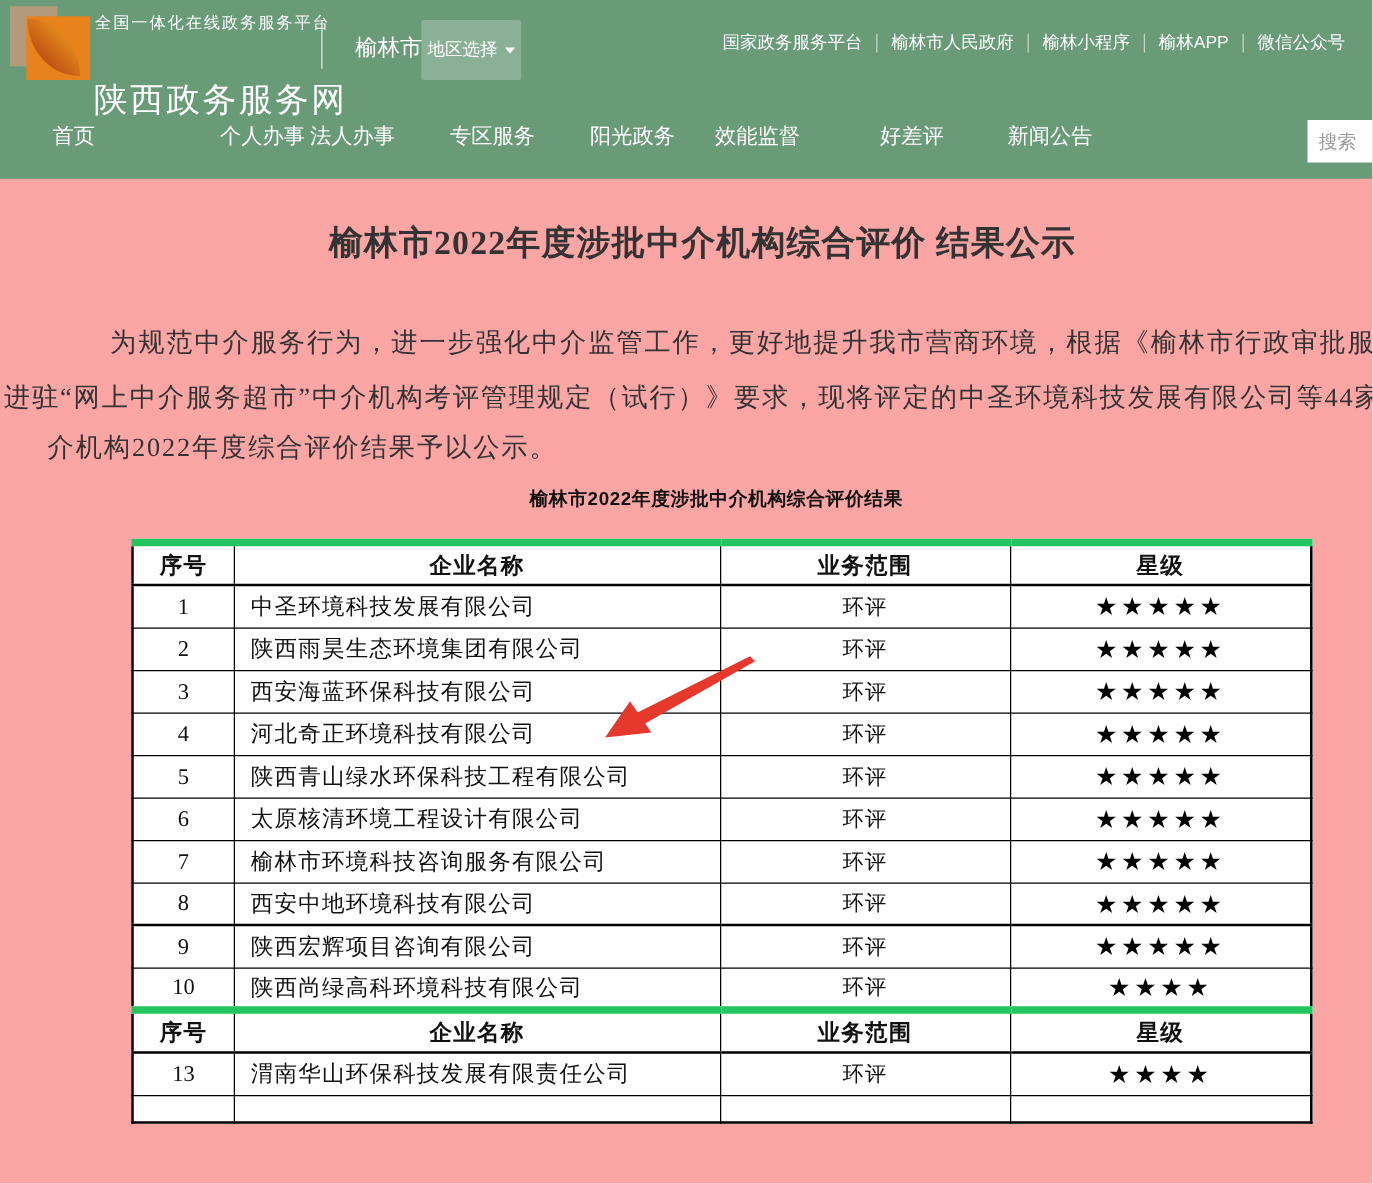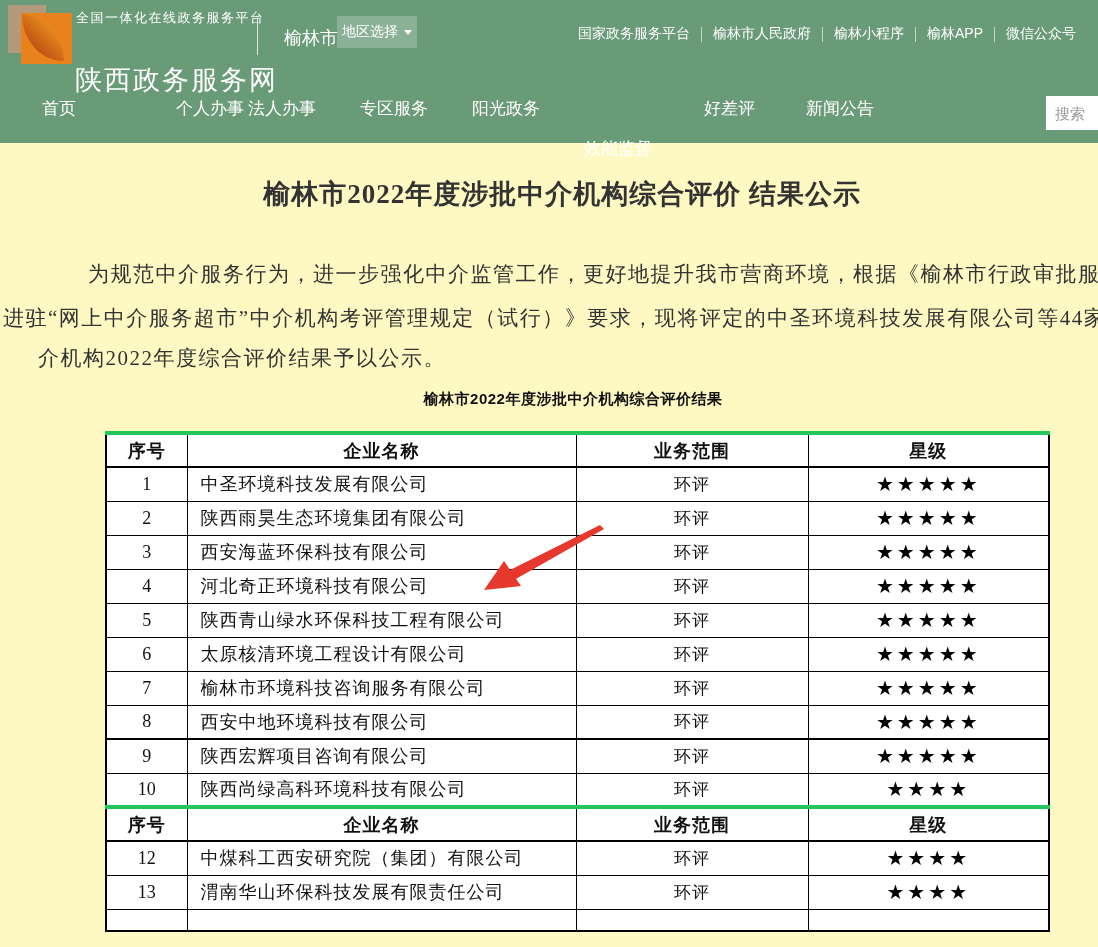--- a/index.html
+++ b/index.html
@@ -1,56 +1,56 @@
 <!DOCTYPE html>
 <html><head>
 <meta charset="utf-8">
 <style>
   * { margin:0; padding:0; box-sizing:border-box; }
   html,body { background:#ffffff; }
   .page {
     position:relative; width:1098px; height:947px;
-    overflow:hidden; background:#fef9c3;
+    overflow:hidden; background:#fca5a5;
     font-family:"Liberation Sans", sans-serif;
   }
 
   
   .site-header { position:absolute; left:0; top:0; width:1098px; height:143px; background:#6a9b78; }
 
   .logo-wrap { position:absolute; left:8px; top:4px; width:64px; height:62px; cursor:pointer; }
   .logo-tan  { position:absolute; left:0; top:1px; width:38px; height:48px; background:#b49a7c; }
   .logo-orange { position:absolute; left:13px; top:9px; width:51px; height:51px; background:#e8821c; overflow:hidden; }
   .logo-leaf { position:absolute; left:1px; top:2px; width:42px; height:46px;
                border-radius:0 100% 0 100%;
                background:linear-gradient(45deg,#b03a12 10%,#ef9a1e 85%); }
 
   .platform-small { position:absolute; left:76px; top:9px; font-size:13px; color:#fff; letter-spacing:1.5px; white-space:nowrap; }
   .site-name { position:absolute; left:75px; top:24px; font-size:27px; color:#fff; letter-spacing:2px; white-space:nowrap;margin-top:38px; }
   .vdivider { position:absolute; left:257px; top:16px; width:1px; height:39px; background:rgba(255,255,255,.8); }
   .city { position:absolute; left:284px; top:26px; font-size:18px; color:#fff; }
 
-  .region-btn { position:absolute; left:337px; top:16px; width:80px; height:32px;
+  .region-btn { position:absolute; left:337px; top:16px; width:80px; height:48px;
                 background:rgba(255,255,255,.22); border:none; border-radius:2px;
                 color:#fff; font-size:14px; display:flex; align-items:center; justify-content:center; gap:6px;
                 cursor:pointer; font-family:inherit; }
   .caret-down { width:0; height:0; border-left:4px solid transparent; border-right:4px solid transparent; border-top:5px solid #fff; display:inline-block; }
 
   .top-links { position:absolute; left:578px; top:24px; height:20px; display:flex; align-items:center; white-space:nowrap; }
   .top-link { color:#fff; font-size:14px; text-decoration:none; margin:0 11px; cursor:pointer; }
   .top-link:first-child { margin-left:0; }
   .tl-sep { width:1px; height:15px; background:rgba(255,255,255,.6); }
 
   .main-nav { position:absolute; left:0; top:97px; width:1098px; height:26px; }
   .nav-item { position:absolute; top:0; color:#fff; font-size:17px; text-decoration:none; cursor:pointer; white-space:nowrap; }
   .nav-item:nth-of-type(1){ left:42px; }
   .nav-item:nth-of-type(2){ left:137px;margin-left:39px; }
   .nav-item:nth-of-type(3){ left:248px; }
   .nav-item:nth-of-type(4){ left:360px; }
   .nav-item:nth-of-type(5){ left:472px; }
-  .nav-item:nth-of-type(6){ left:584px;margin-top:40px; }
+  .nav-item:nth-of-type(6){ left:572px; }
   .nav-item:nth-of-type(7){ left:704px; }
   .nav-item:nth-of-type(8){ left:806px; }
 
   .search-box { position:absolute; left:1046px; top:96px; width:170px; height:34px; background:#fff; }
   .search-box input { width:100%; height:100%; border:none; outline:none; font-size:15px;
                       padding-left:9px; color:#666; font-family:inherit; background:transparent; }
   .search-box input::placeholder { color:#9a9a9a; }
 
   
   .article-title { position:absolute; left:0; top:176px; width:1124px; text-align:center;
@@ -64,21 +64,21 @@
 
   .table-caption { position:absolute; left:0; top:390px; width:1146px; text-align:center;
                    font-size:15px; font-weight:700; color:#111; letter-spacing:.5px; }
 
   
   .eval-table { position:absolute; left:105px; top:431px; width:943px;
                 border-collapse:collapse; table-layout:fixed;
                 border:2px solid #000; background:#fff;
                 font-family:"Liberation Serif", serif; color:#111; }
   .eval-table th, .eval-table td { border:1px solid #000; height:34px; padding:0; overflow:hidden; }
-  .eval-table tr.head th { border-top:4px solid #22c55e; border-bottom:2px solid #000;
+  .eval-table tr.head th { border-top:6px solid #22c55e; border-bottom:2px solid #000;
                            font-size:18px; font-weight:700; text-align:center; letter-spacing:1px; }
   .eval-table tr.break td { border-top:2px solid #000; }
   .no-cell    { text-align:center; font-size:18px; }
   .name-cell  { text-align:left; padding-left:13px !important; font-size:18px; letter-spacing:1px; white-space:nowrap; }
   .scope-cell { text-align:center; font-size:17px; letter-spacing:1px; }
   .stars-cell { text-align:center; font-size:20px; letter-spacing:3px; font-family:"DejaVu Sans", sans-serif; color:#000; }
   .eval-table tr.stub td { height:22px; border-bottom:none; }
 
   
   .arrow-overlay { position:absolute; left:0; top:0; width:1098px; height:947px; pointer-events:none; }
@@ -216,26 +216,20 @@
         <td class="scope-cell">环评</td>
         <td class="stars-cell">★★★★</td>
       </tr>
       <tr class="head">
         <th>序号</th>
         <th>企业名称</th>
         <th>业务范围</th>
         <th>星级</th>
       </tr>
       <tr>
-        <td class="no-cell">12</td>
-        <td class="name-cell">中煤科工西安研究院（集团）有限公司</td>
-        <td class="scope-cell">环评</td>
-        <td class="stars-cell">★★★★</td>
-      </tr>
-      <tr>
         <td class="no-cell">13</td>
         <td class="name-cell">渭南华山环保科技发展有限责任公司</td>
         <td class="scope-cell">环评</td>
         <td class="stars-cell">★★★★</td>
       </tr>
       <tr class="stub">
         <td></td>
           <td></td>
         <td></td>
           <td></td>

